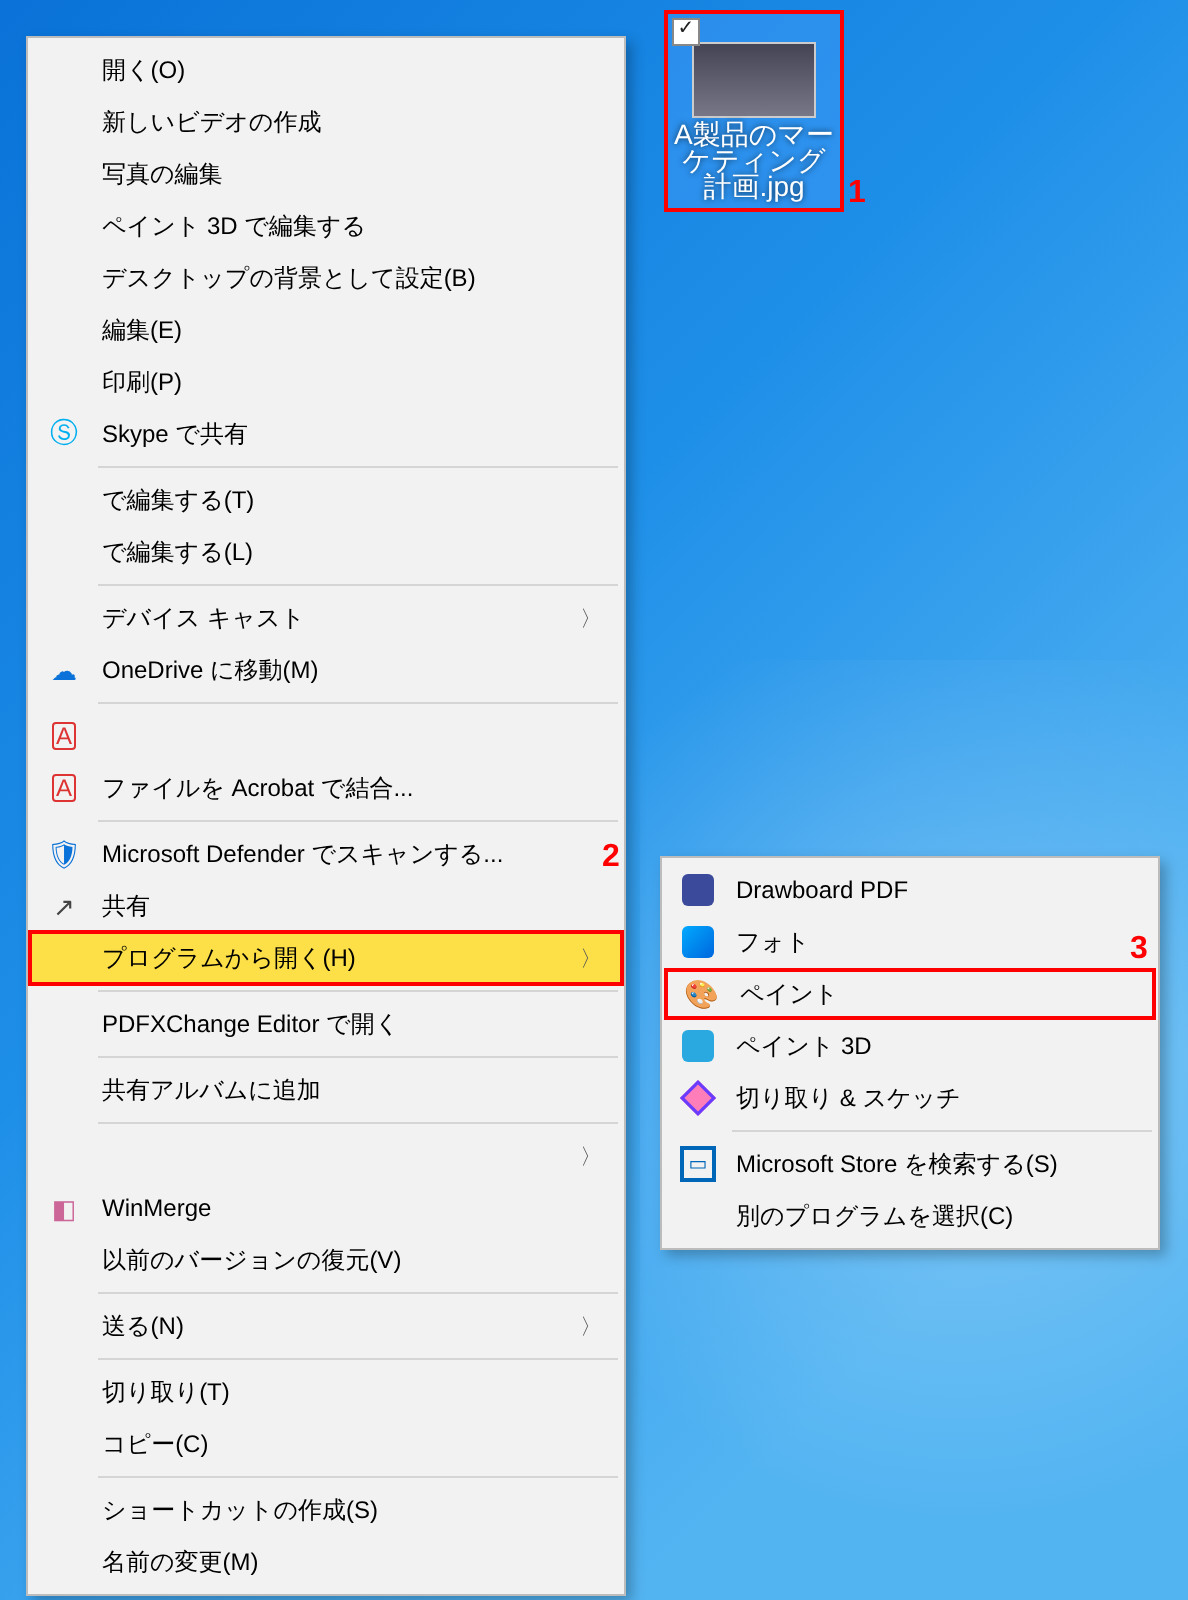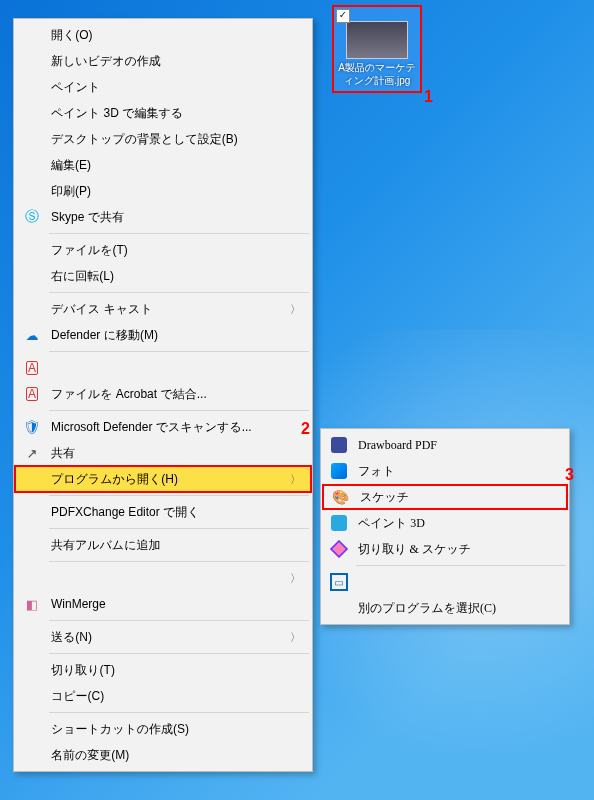--- a/index.html
+++ b/index.html
@@ -46,21 +46,21 @@
     color:#222;
   }
   .file .thumb {
     margin: 14px auto 2px;
     width: 60px; height: 36px;
     background: linear-gradient(#445, #778);
     border: 1px solid #ccc;
   }
   .file .fname {
     color: #fff;
-    font-size: 10px;
+    font-size: 14px;
     line-height: 13px;
     word-break: break-all;
     text-shadow: 0 0 3px rgba(0,0,0,.7);
     padding: 0 2px;
   }
   .callout {
     position: absolute;
     color: #ff0000;
     font-weight: bold;
     font-size: 16px;
@@ -68,21 +68,21 @@
 
   
   .menu {
     position: absolute;
     background: #f2f2f2;
     border: 1px solid #bcbcbc;
     box-shadow: 3px 3px 6px rgba(0,0,0,.25);
     padding: 3px 1px;
   }
   .menu1 { left: 13px; top: 18px; width: 296px; }
-  .menu2 { left: 320px; top: 428px; width: 246px; font-family: Liberation Serif, serif; }
+  .menu2 { left: 330px; top: 428px; width: 246px; }
 
   .mi {
     display: flex;
     align-items: center;
     height: 26px;
     padding: 0 10px 0 36px;
     position: relative;
     white-space: nowrap;
   }
   .mi .icon {
@@ -137,53 +137,53 @@
   <div class="callout" style="left:424px; top:88px;">1</div>
 
   <div class="menu menu1">
     <div class="mi">
         <span>開く(O)</span>
       </div>
     <div class="mi">
         <span>新しいビデオの作成</span>
       </div>
     <div class="mi">
-        <span>ペイント</span>
+        <span>写真の編集</span>
       </div>
     <div class="mi">
         <span>ペイント 3D で編集する</span>
       </div>
     <div class="mi">
         <span>デスクトップの背景として設定(B)</span>
       </div>
     <div class="mi">
         <span>編集(E)</span>
       </div>
     <div class="mi">
         <span>印刷(P)</span>
       </div>
     <div class="mi">
       <span class="icon ic-skype">Ⓢ</span>
       <span>Skype で共有</span>
     </div>
     <div class="sep"></div>
     <div class="mi">
-        <span>ファイルを(T)</span>
-      </div>
-    <div class="mi">
-        <span>右に回転(L)</span>
+        <span>で編集する(T)</span>
+      </div>
+    <div class="mi">
+        <span>で編集する(L)</span>
       </div>
     <div class="sep"></div>
     <div class="mi">
         <span>デバイス キャスト</span>
         <span class="arrow">〉</span>
       </div>
     <div class="mi">
       <span class="icon ic-cloud">☁</span>
-      <span>Defender に移動(M)</span>
+      <span>OneDrive に移動(M)</span>
     </div>
     <div class="sep"></div>
     <div class="mi">
       <span class="icon">
           <span class="ic-pdf">A</span>
         </span>
     </div>
     <div class="mi">
       <span class="icon">
           <span class="ic-pdf">A</span>
@@ -212,20 +212,23 @@
         <span>共有アルバムに追加</span>
       </div>
     <div class="sep"></div>
     <div class="mi">
         <span class="arrow">〉</span>
       </div>
     <div class="mi">
       <span class="icon ic-merge">◧</span>
       <span>WinMerge</span>
     </div>
+    <div class="mi">
+        <span>以前のバージョンの復元(V)</span>
+      </div>
     <div class="sep"></div>
     <div class="mi">
         <span>送る(N)</span>
         <span class="arrow">〉</span>
       </div>
     <div class="sep"></div>
     <div class="mi">
         <span>切り取り(T)</span>
       </div>
     <div class="mi">
@@ -251,39 +254,40 @@
       <span>Drawboard PDF</span>
     </div>
     <div class="mi">
       <span class="icon">
           <span class="ic-photo"></span>
         </span>
       <span>フォト</span>
     </div>
     <div class="mi highlight2">
       <span class="icon ic-paint">🎨</span>
-      <span>スケッチ</span>
+      <span>ペイント</span>
     </div>
     <div class="mi">
       <span class="icon">
           <span class="ic-paint3d"></span>
         </span>
       <span>ペイント 3D</span>
     </div>
     <div class="mi">
       <span class="icon">
           <span class="ic-snip"></span>
         </span>
       <span>切り取り &amp; スケッチ</span>
     </div>
     <div class="sep"></div>
     <div class="mi">
       <span class="icon">
           <span class="ic-store">▭</span>
         </span>
+      <span>Microsoft Store を検索する(S)</span>
     </div>
     <div class="mi">
         <span>別のプログラムを選択(C)</span>
       </div>
   </div>
 
   <div class="callout" style="left:565px; top:466px;">3</div>
 
 </div>
 

